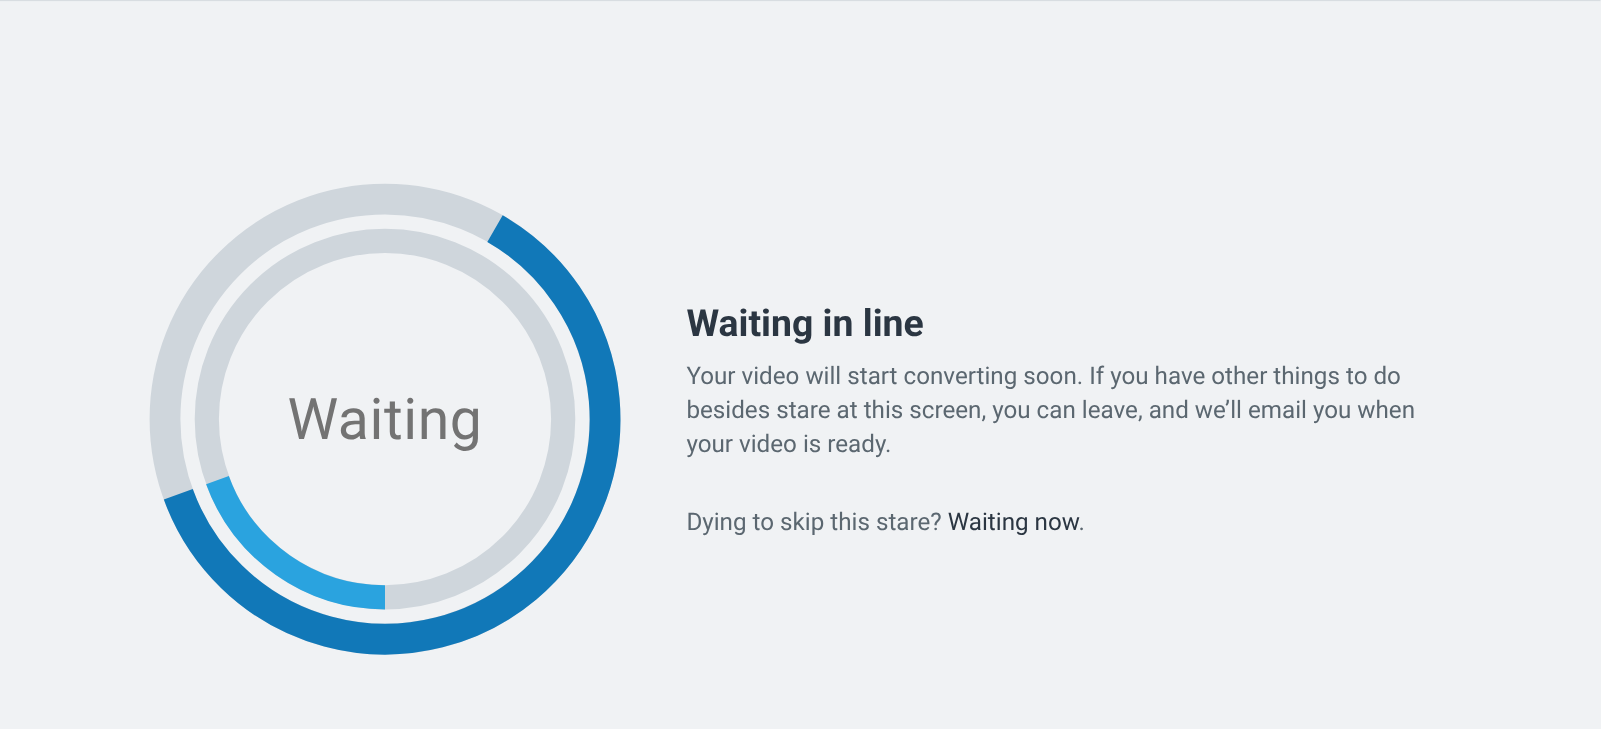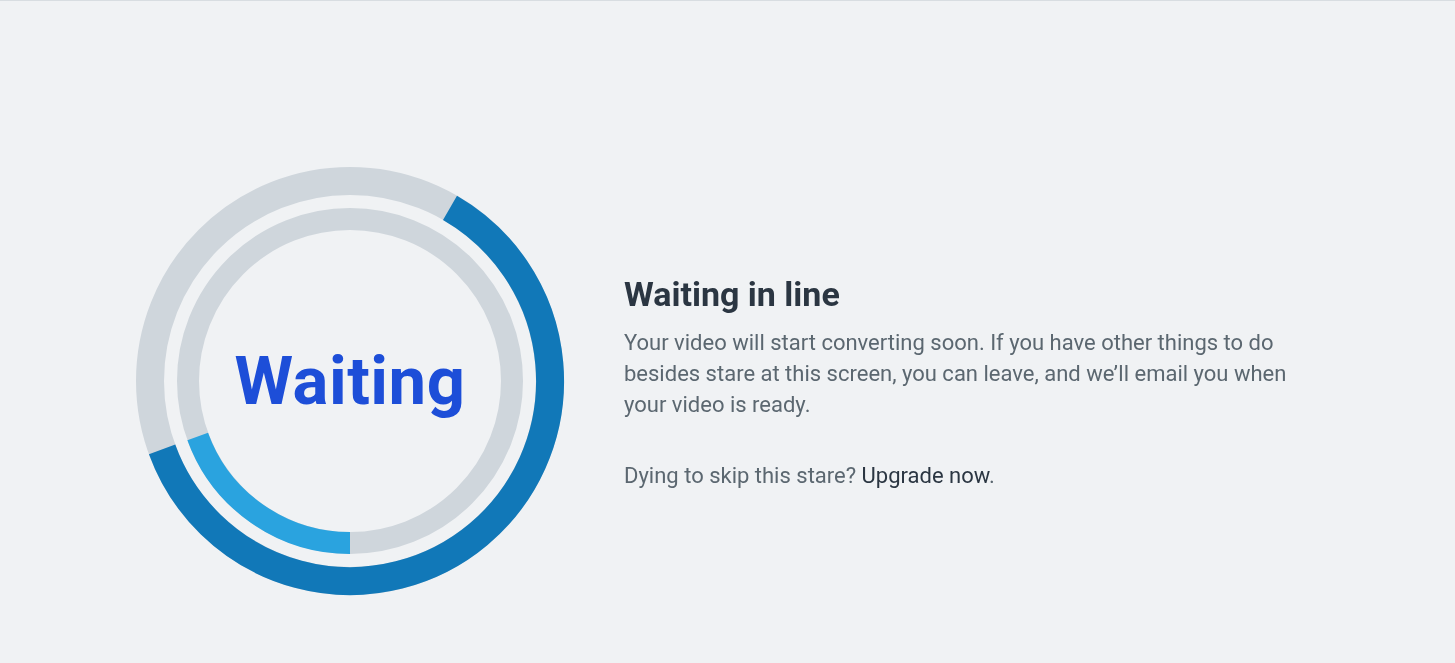--- a/index.html
+++ b/index.html
@@ -34,23 +34,23 @@
     }
     .spinner-label {
       position: absolute;
       top: 0;
       left: 0;
       width: 100%;
       height: 100%;
       display: flex;
       align-items: center;
       justify-content: center;
-      font-size: 67px;
-      font-weight: 700;
-      color: #1d4ed8;
+      font-size: 52px;
+      font-weight: 400;
+      color: #737373;
       letter-spacing: 0.5px;
     }
     .text-col {
       padding-left: 54px;
       max-width: 720px;
       color: #4a5662;
     }
     .heading {
       font-size: 34px;
       font-weight: 700;
@@ -91,17 +91,17 @@
       <path fill="none" stroke-width="22" stroke-linecap="butt" d="M 220 382
                A 162 162 0 0 1 67.7 275.4" stroke="#2aa3df"></path>
     </svg>
     <div class="spinner-label">Waiting</div>
   </div>
 
   <div class="text-col">
     <h1 class="heading">Waiting in line</h1>
     <p class="body-text">Your video will start converting soon. If you have other things to do besides stare at this screen, you can leave, and we’ll email you when your video is ready.</p>
     <p class="cta-line">
-      <span>Dying to skip this stare? </span><a class="cta-link">Upgrade now</a><span>.</span>
+      <span>Dying to skip this stare? </span><a class="cta-link">Waiting now</a><span>.</span>
     </p>
   </div>
 
 </div>
 
 </body></html>

